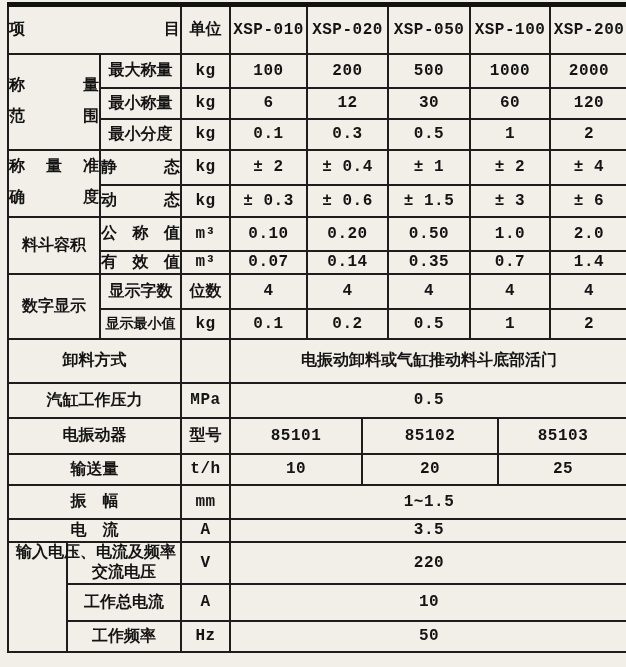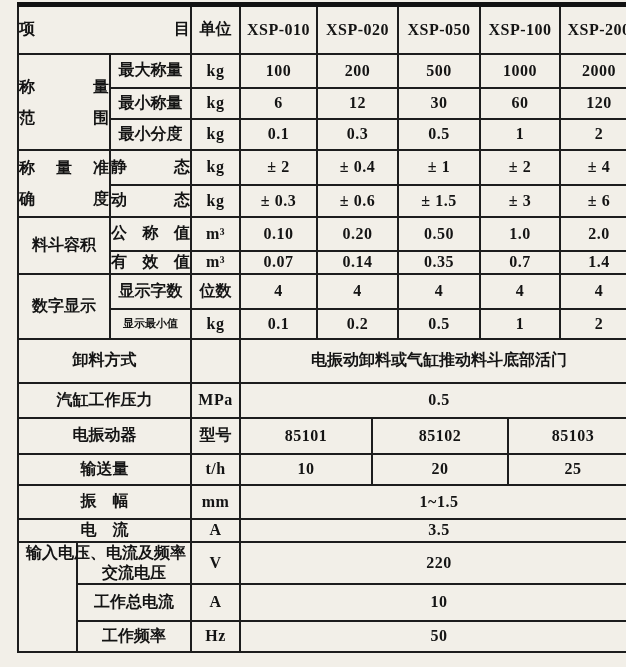--- a/index.html
+++ b/index.html
@@ -2,21 +2,21 @@
 <html><head>
 <meta charset="utf-8">
 <style>
   html,body { margin:0; padding:0; }
   body {
     width:626px; height:667px;
     background:#f2efe8;
     font-family:"Liberation Serif","DejaVu Serif",serif;
     color:#141414;
   }
-  .wrap { padding:2px 3px 0 17px; }
+  .wrap { padding:2px 3px 0 7px;font-family:Liberation Mono, monospace; }
 
   table.t {
     border-collapse:collapse;
     table-layout:fixed;
     width:620px;
     background:transparent;
   }
   table.t td {
     border:2px solid #1d1d1d;
     text-align:center;
@@ -156,21 +156,21 @@
       <td rowspan="2">数字显示</td>
       <td>显示字数</td>
       <td>位数</td>
       <td class="num">4</td>
       <td class="num">4</td>
       <td class="num">4</td>
       <td class="num">4</td>
       <td class="num">4</td>
     </tr>
     <tr style="height:30px">
-      <td style="font-size:11px">显示最小值</td>
+      <td style="font-size:14px">显示最小值</td>
       <td class="num">kg</td>
       <td class="num">0.1</td>
       <td class="num">0.2</td>
       <td class="num">0.5</td>
       <td class="num">1</td>
       <td class="num">2</td>
     </tr>
   </tbody>
     </table>
 

